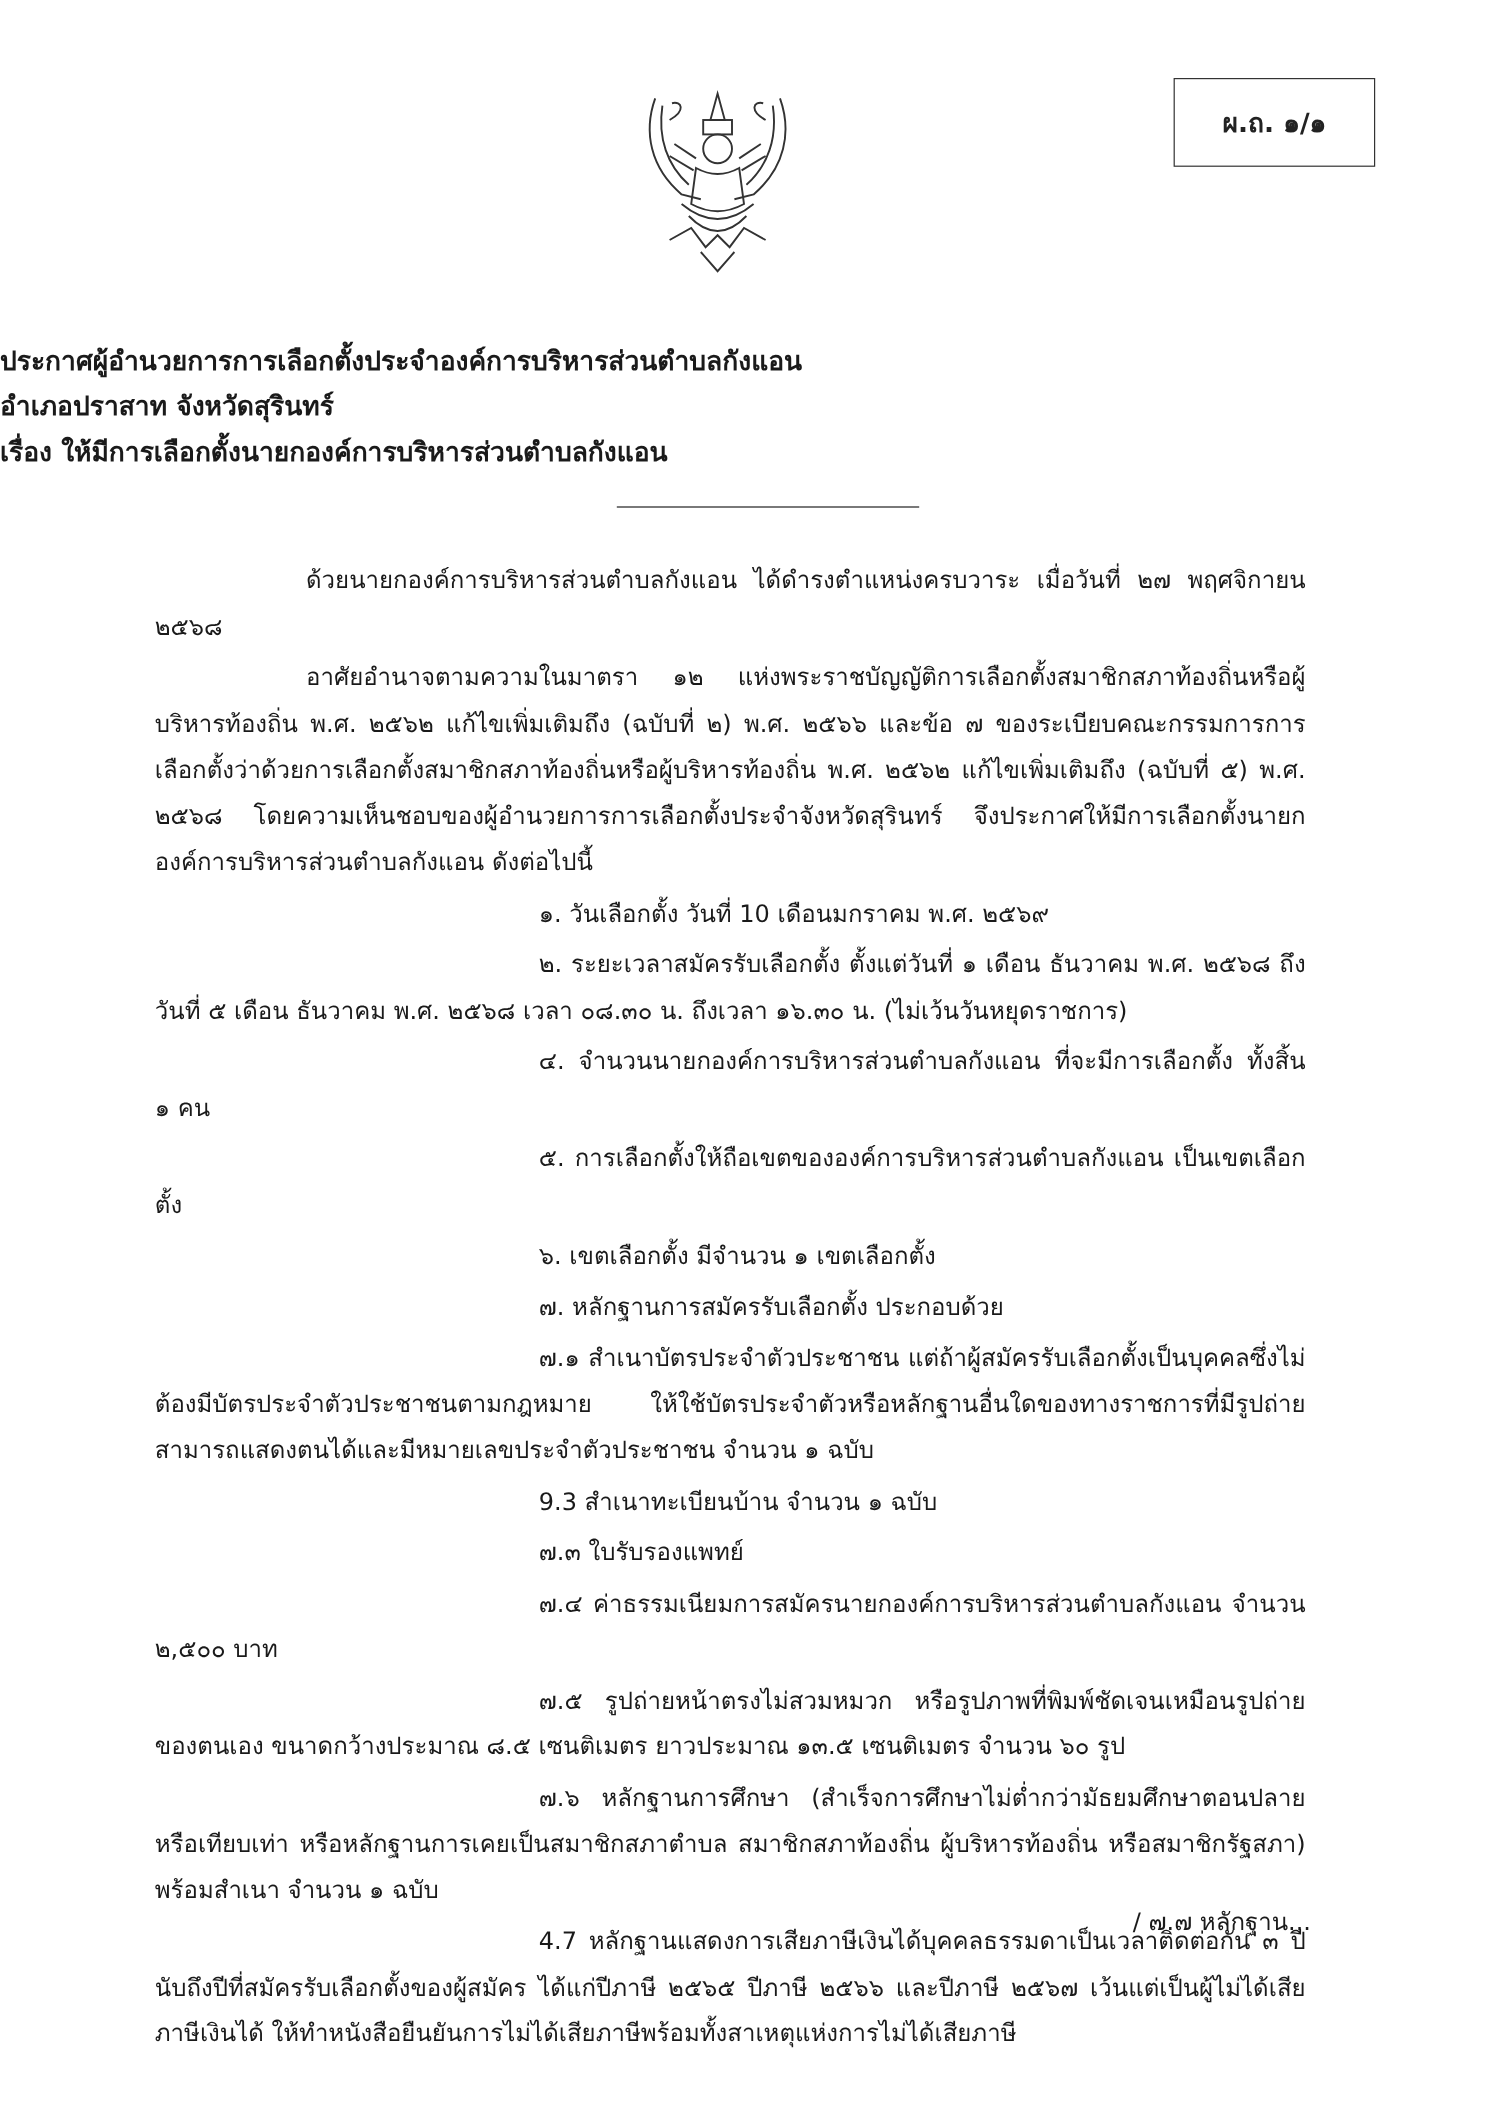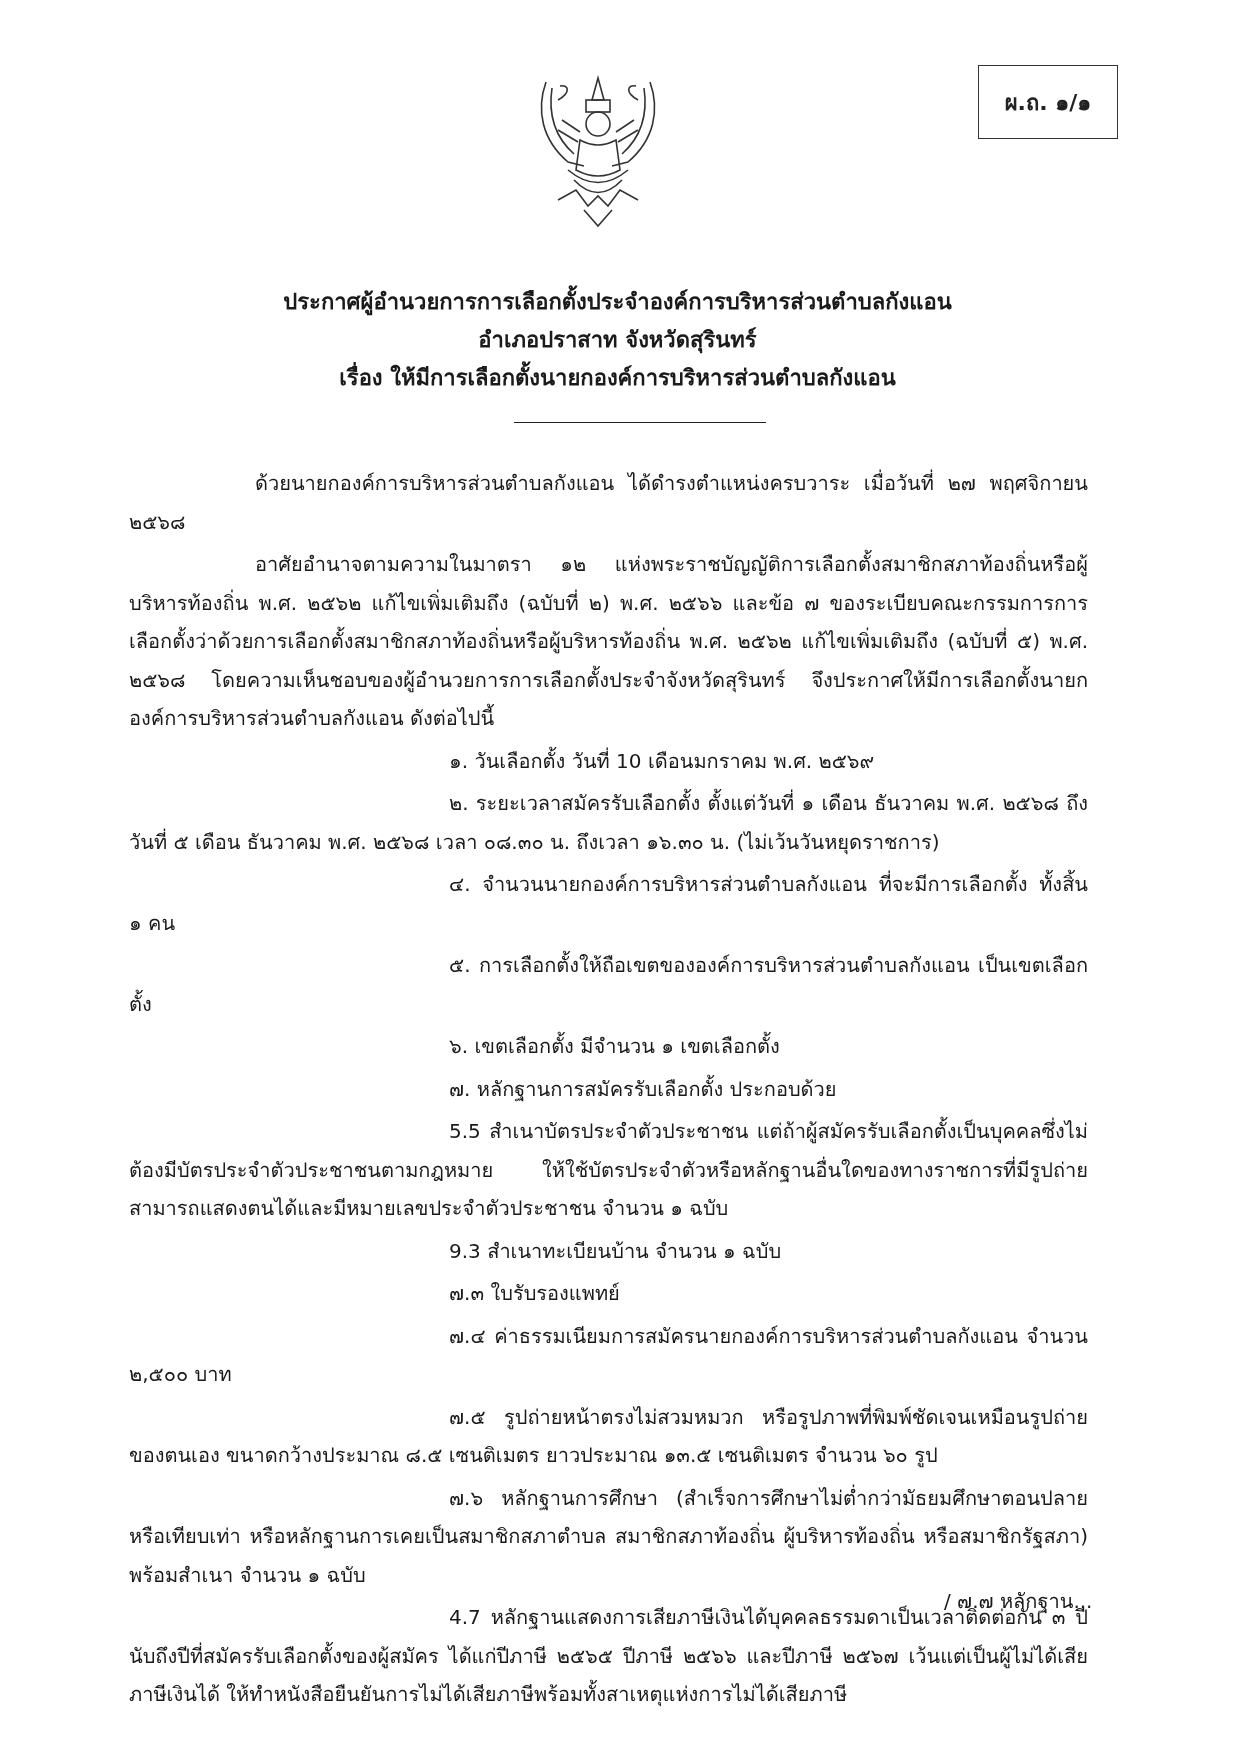--- a/index.html
+++ b/index.html
@@ -3,26 +3,26 @@
 <meta charset="utf-8">
 <style>
   html, body { margin: 0; padding: 0; background: #ffffff; }
   body {
     width: 1241px; height: 1755px; position: relative; overflow: hidden;
     font-family: "DejaVu Sans", "Liberation Sans", sans-serif;
     color: #1a1a1a;
   }
   .emblem { position: absolute; left: 540px; left: 528px; top: 70px; width: 140px; height: 160px; }
   .form-code {
-    position: absolute; left: 978px; top: 65px; width: 140px; height: 74px;
+    position: absolute; left: 978px; top: 65px; width: 168px; height: 74px;
     border: 1.5px solid #333; box-sizing: border-box;
     display: flex; align-items: center; justify-content: center;
     font-size: 22px; font-weight: bold; color: #222;
   }
-  .title-block { position: absolute; left: 0; top: 283px; width: 1235px; text-align: center; }
+  .title-block { position: absolute; left: 0; top: 283px; width: 1235px; }
   .title-line { font-size: 22px; font-weight: bold; line-height: 38px; color: #1a1a1a; }
   .title-rule { position: absolute; left: 514px; top: 422px; width: 252px; border-top: 1.5px solid #222; }
   .body { position: absolute; left: 125px; top: 460px; width: 967px; font-size: 20px; line-height: 38.5px; }
   .p { margin: 4px; text-align: justify; text-align-last: left; }
   .ind1 { text-indent: 126px; }
   .sub-ind { text-indent: 160px; }
   .num { display: inline-block; min-width: 28px; }
   .continuation { position: absolute; left: 944px; top: 1585px; font-size: 20px; }
 </style>
 </head>
@@ -68,21 +68,21 @@
   <p class="p ind1">ด้วยนายกองค์การบริหารส่วนตำบลกังแอน ได้ดำรงตำแหน่งครบวาระ เมื่อวันที่ ๒๗ พฤศจิกายน ๒๕๖๘</p>
   <p class="p ind1">อาศัยอำนาจตามความในมาตรา ๑๒ แห่งพระราชบัญญัติการเลือกตั้งสมาชิกสภาท้องถิ่นหรือผู้บริหารท้องถิ่น พ.ศ. ๒๕๖๒ แก้ไขเพิ่มเติมถึง (ฉบับที่ ๒) พ.ศ. ๒๕๖๖ และข้อ ๗ ของระเบียบคณะกรรมการการเลือกตั้งว่าด้วยการเลือกตั้งสมาชิกสภาท้องถิ่นหรือผู้บริหารท้องถิ่น พ.ศ. ๒๕๖๒ แก้ไขเพิ่มเติมถึง (ฉบับที่ ๕) พ.ศ. ๒๕๖๘ โดยความเห็นชอบของผู้อำนวยการการเลือกตั้งประจำจังหวัดสุรินทร์ จึงประกาศให้มีการเลือกตั้งนายกองค์การบริหารส่วนตำบลกังแอน ดังต่อไปนี้</p>
 
   <p class="p sub-ind"><span class="num">๑.</span> <span>วันเลือกตั้ง วันที่ 10 เดือนมกราคม  พ.ศ. ๒๕๖๙</span></p>
   <p class="p sub-ind"><span class="num">๒.</span> <span>ระยะเวลาสมัครรับเลือกตั้ง ตั้งแต่วันที่ ๑ เดือน ธันวาคม พ.ศ. ๒๕๖๘ ถึงวันที่ ๕ เดือน ธันวาคม พ.ศ. ๒๕๖๘ เวลา ๐๘.๓๐ น. ถึงเวลา ๑๖.๓๐ น. (ไม่เว้นวันหยุดราชการ)</span></p>
   <p class="p sub-ind"><span class="num">๔.</span> <span>จำนวนนายกองค์การบริหารส่วนตำบลกังแอน ที่จะมีการเลือกตั้ง ทั้งสิ้น ๑ คน</span></p>
   <p class="p sub-ind"><span class="num">๕.</span> <span>การเลือกตั้งให้ถือเขตขององค์การบริหารส่วนตำบลกังแอน เป็นเขตเลือกตั้ง</span></p>
   <p class="p sub-ind"><span class="num">๖.</span> <span>เขตเลือกตั้ง มีจำนวน ๑ เขตเลือกตั้ง</span></p>
   <p class="p sub-ind"><span class="num">๗.</span> <span>หลักฐานการสมัครรับเลือกตั้ง ประกอบด้วย</span></p>
 
-  <p class="p sub-ind"><span class="num">5.5</span> <span>สำเนาบัตรประจำตัวประชาชน แต่ถ้าผู้สมัครรับเลือกตั้งเป็นบุคคลซึ่งไม่ต้องมีบัตรประจำตัวประชาชนตามกฎหมาย ให้ใช้บัตรประจำตัวหรือหลักฐานอื่นใดของทางราชการที่มีรูปถ่าย สามารถแสดงตนได้และมีหมายเลขประจำตัวประชาชน จำนวน ๑ ฉบับ</span></p>
+  <p class="p sub-ind"><span class="num">๗.๑</span> <span>สำเนาบัตรประจำตัวประชาชน แต่ถ้าผู้สมัครรับเลือกตั้งเป็นบุคคลซึ่งไม่ต้องมีบัตรประจำตัวประชาชนตามกฎหมาย ให้ใช้บัตรประจำตัวหรือหลักฐานอื่นใดของทางราชการที่มีรูปถ่าย สามารถแสดงตนได้และมีหมายเลขประจำตัวประชาชน จำนวน ๑ ฉบับ</span></p>
   <p class="p sub-ind"><span class="num">9.3</span> <span>สำเนาทะเบียนบ้าน จำนวน ๑ ฉบับ</span></p>
   <p class="p sub-ind"><span class="num">๗.๓</span> <span>ใบรับรองแพทย์</span></p>
   <p class="p sub-ind"><span class="num">๗.๔</span> <span>ค่าธรรมเนียมการสมัครนายกองค์การบริหารส่วนตำบลกังแอน จำนวน ๒,๕๐๐ บาท</span></p>
   <p class="p sub-ind"><span class="num">๗.๕</span> <span>รูปถ่ายหน้าตรงไม่สวมหมวก หรือรูปภาพที่พิมพ์ชัดเจนเหมือนรูปถ่ายของตนเอง ขนาดกว้างประมาณ ๘.๕ เซนติเมตร ยาวประมาณ ๑๓.๕ เซนติเมตร จำนวน ๖๐ รูป</span></p>
   <p class="p sub-ind"><span class="num">๗.๖</span> <span>หลักฐานการศึกษา (สำเร็จการศึกษาไม่ต่ำกว่ามัธยมศึกษาตอนปลายหรือเทียบเท่า หรือหลักฐานการเคยเป็นสมาชิกสภาตำบล สมาชิกสภาท้องถิ่น ผู้บริหารท้องถิ่น หรือสมาชิกรัฐสภา) พร้อมสำเนา จำนวน ๑ ฉบับ</span></p>
   <p class="p sub-ind"><span class="num">4.7</span> <span>หลักฐานแสดงการเสียภาษีเงินได้บุคคลธรรมดาเป็นเวลาติดต่อกัน ๓ ปี นับถึงปีที่สมัครรับเลือกตั้งของผู้สมัคร ได้แก่ปีภาษี ๒๕๖๕ ปีภาษี ๒๕๖๖ และปีภาษี ๒๕๖๗ เว้นแต่เป็นผู้ไม่ได้เสียภาษีเงินได้ ให้ทำหนังสือยืนยันการไม่ได้เสียภาษีพร้อมทั้งสาเหตุแห่งการไม่ได้เสียภาษี</span></p>
 </div>
 
 <div class="continuation">/ ๗.๗ หลักฐาน...</div>
 

